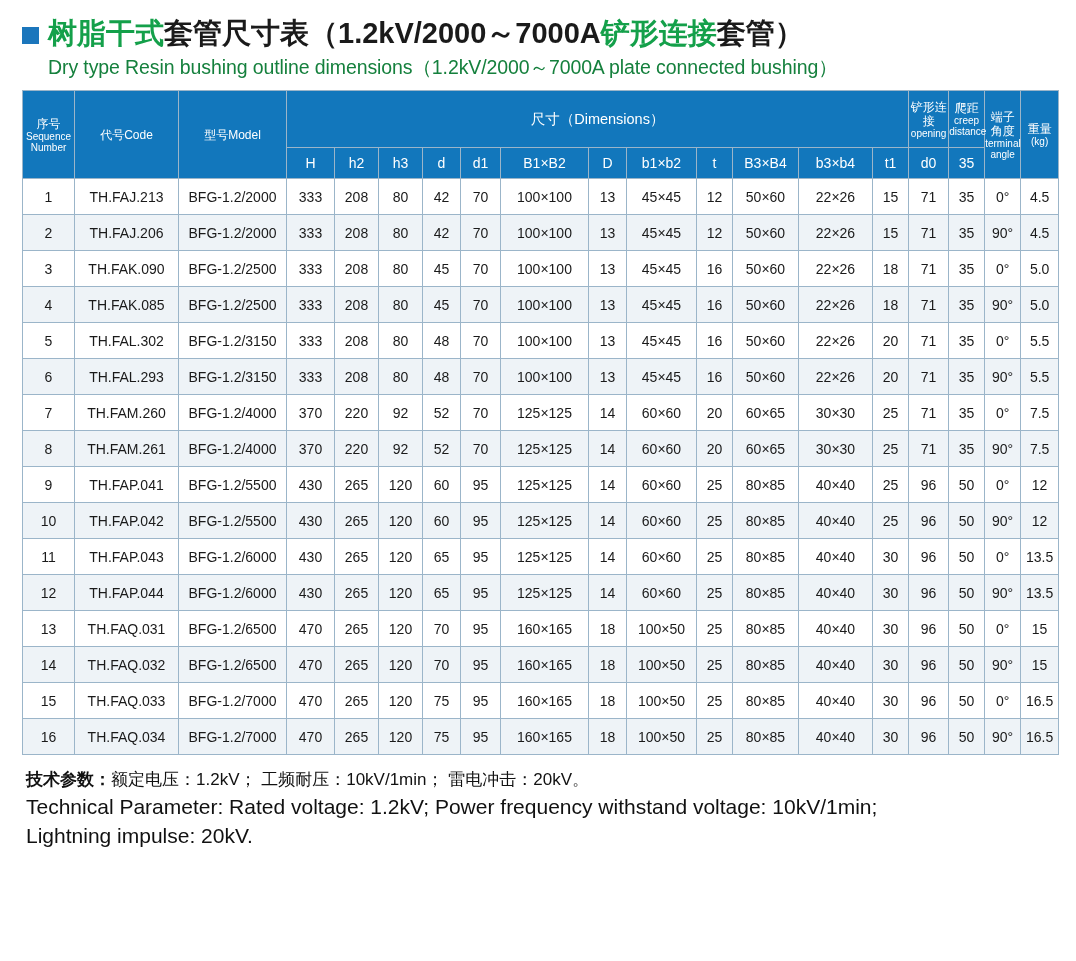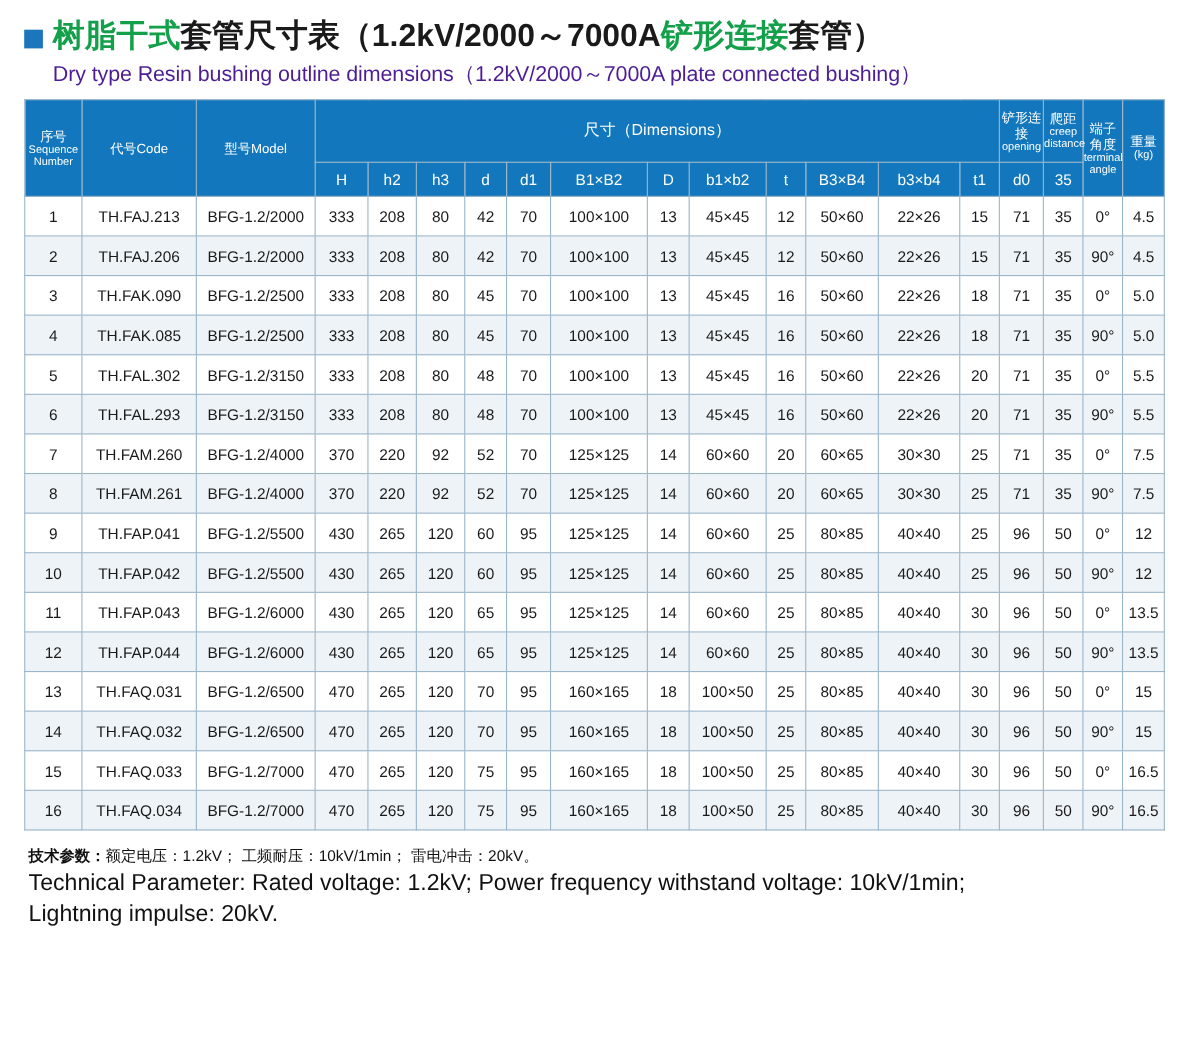--- a/index.html
+++ b/index.html
@@ -37,21 +37,21 @@
   .title-cn {
     font-size: 29px;
     font-weight: bold;
     letter-spacing: 0px;
     line-height: 1.18;
     white-space: nowrap;
   }
   .title-cn .accent { color: #14a04a; }
   .title-en {
     font-size: 19.5px;
-    color: #4c1d95;
+    color: #15803d;
     margin: 4px 0 9px 26px;
     letter-spacing: -0.1px;
     white-space: nowrap;
   }
   
   table.spec {
     border-collapse: collapse;
     width: 1032px;
     table-layout: fixed;
     font-size: 13px;
@@ -92,21 +92,21 @@
   tbody tr.alt td {
     background: #eef3f7;
   }
   tbody td.code-cell { font-size: 14px; text-align: center; }
   
   .footer {
     margin-top: 13px;
     margin-left: 4px;
   }
   .foot-cn {
-    font-size: 14px;
+    font-size: 17px;
     line-height: 1.45;
     color: #111;
   }
   .foot-cn b { font-weight: bold; }
   .foot-en {
     font-size: 21px;
     line-height: 1.38;
     color: #111;
   }
 </style>

